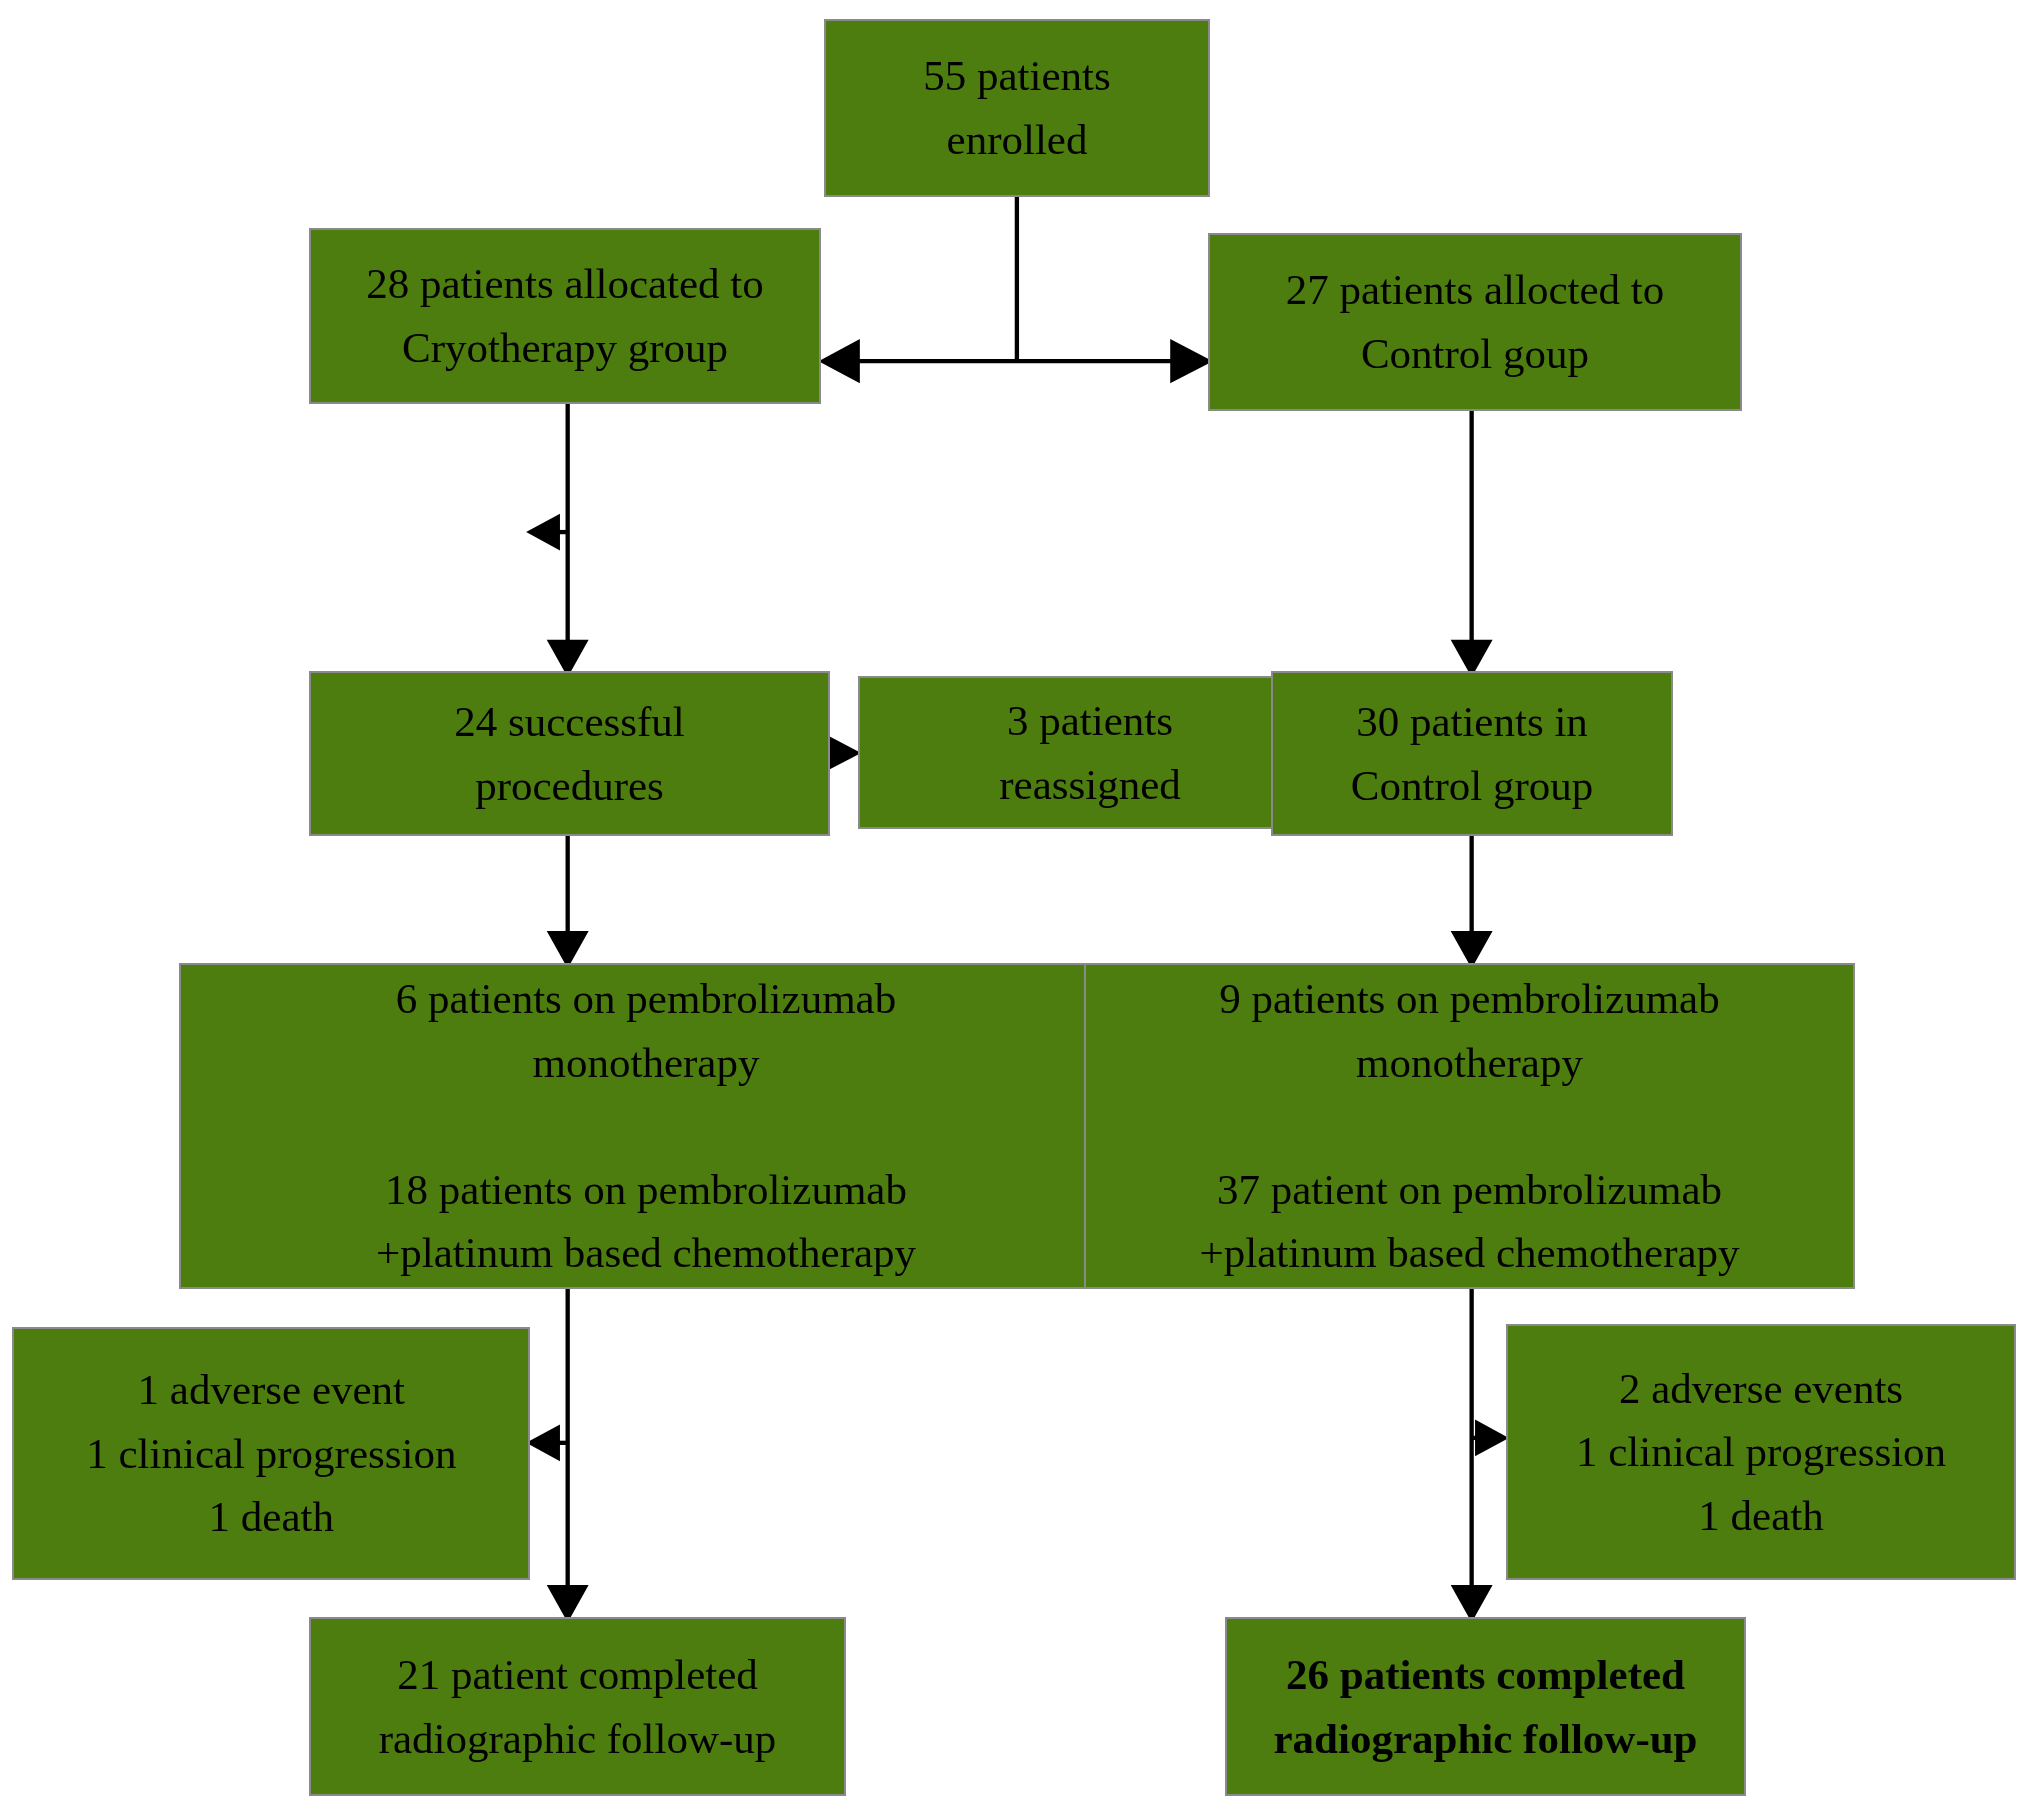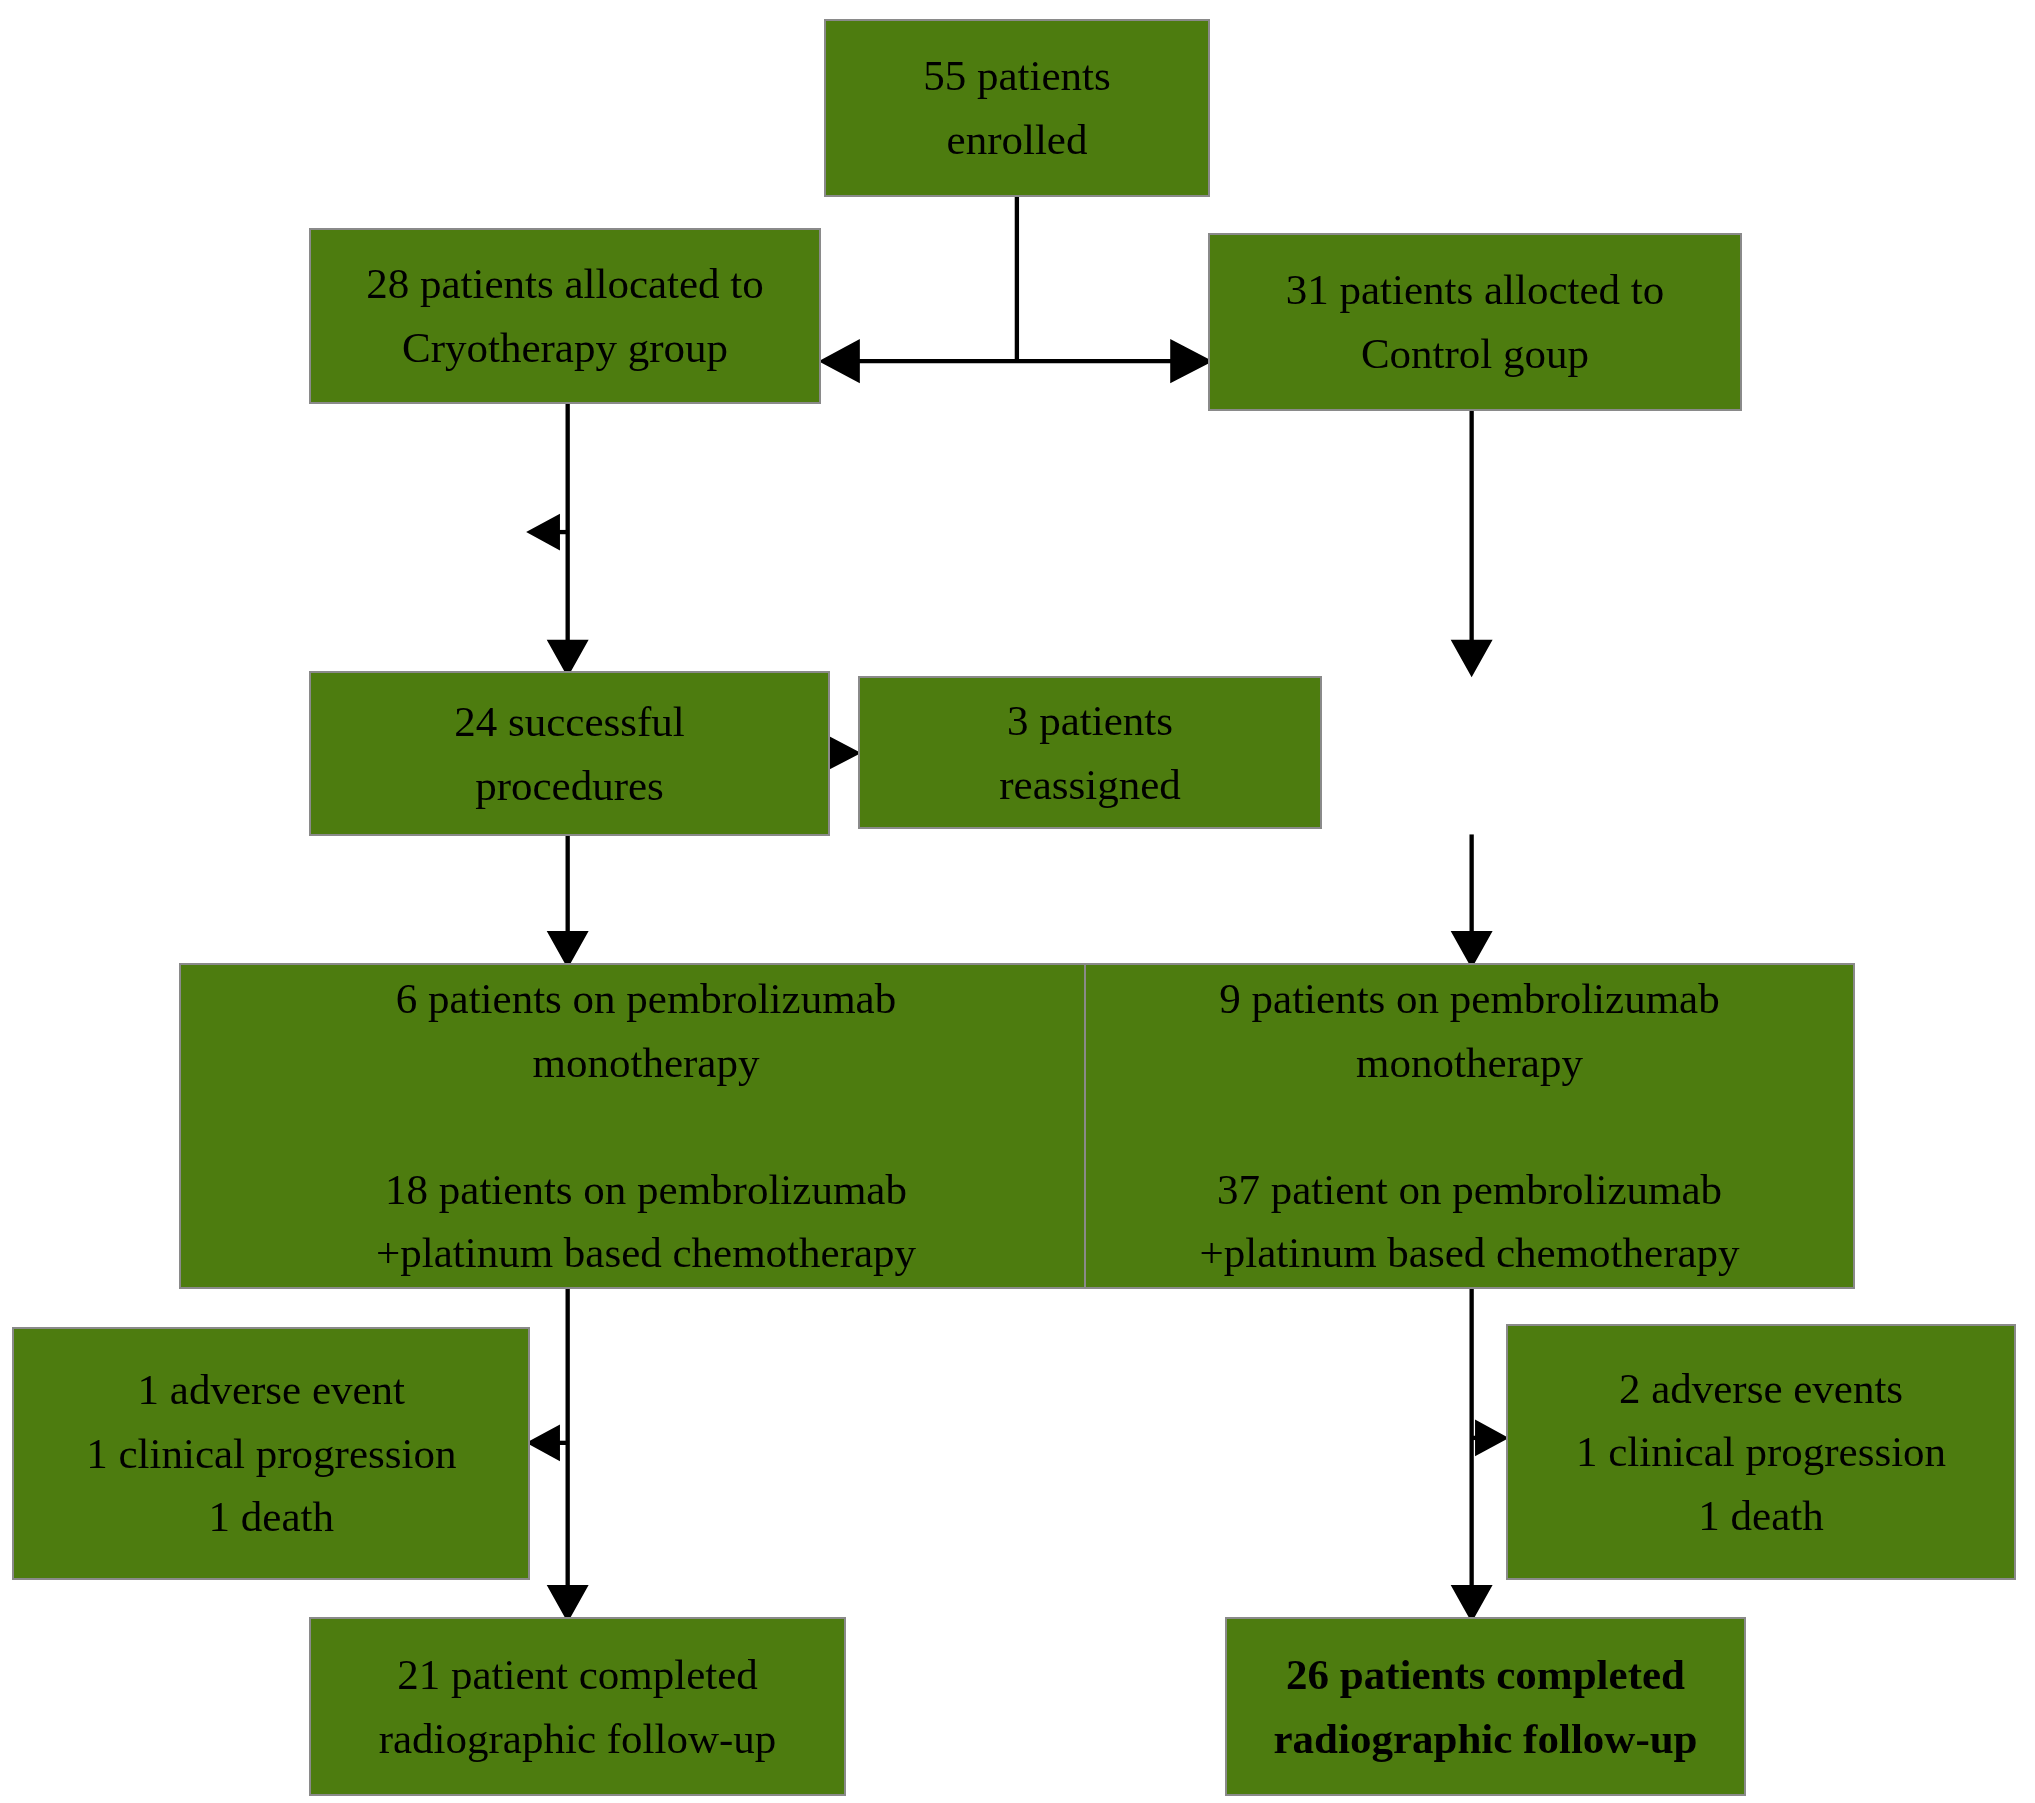--- a/index.html
+++ b/index.html
@@ -113,30 +113,32 @@
       </g>
     </g>
   </svg>
 
   <div class="node" id="n-enrolled">55 patients
 enrolled</div>
 
   <div class="node" id="n-alloc-cryo">28 patients allocated to
 Cryotherapy group</div>
 
-  <div class="node" id="n-alloc-control">31 patients allocted to
+  <div class="node" id="n-alloc-control">27 patients allocted to
 Control goup</div>
 
 
   <div class="node" id="n-procedures">24 successful
 procedures</div>
 
   <div class="node" id="n-reassigned">3 patients
 reassigned</div>
 
+  <div class="node" id="n-control-group">30 patients in
+Control group</div>
 
   <div class="node" id="n-treat-cryo">6 patients on pembrolizumab
 monotherapy
 
 18 patients on pembrolizumab
 +platinum based chemotherapy</div>
 
   <div class="node" id="n-treat-control">9 patients on pembrolizumab
 monotherapy
 

